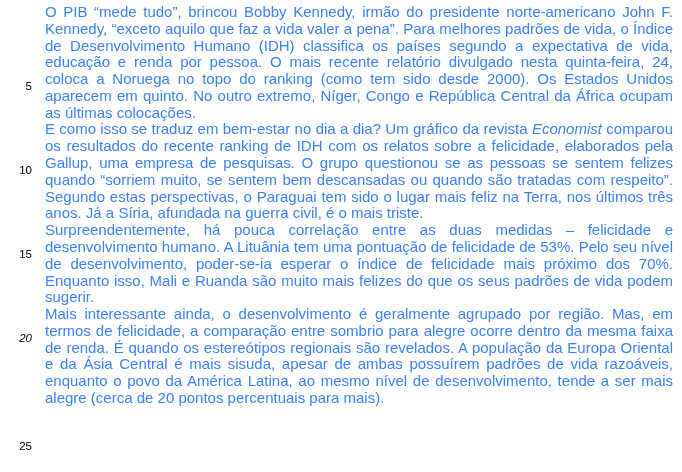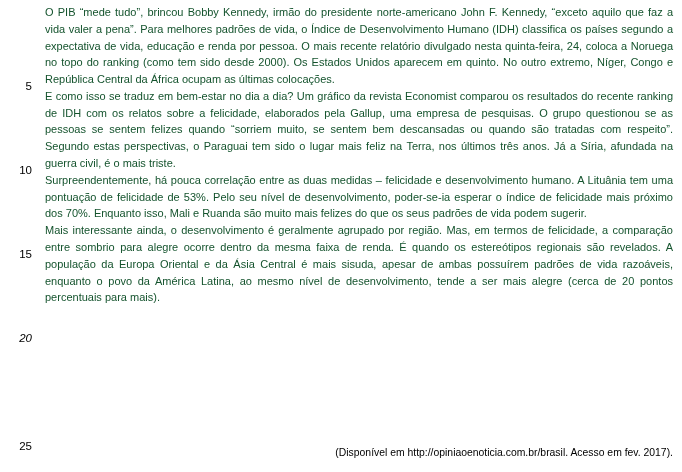--- a/index.html
+++ b/index.html
@@ -43,30 +43,31 @@
   #text-column {
     position: absolute;
     left: 45px;
     top: 4px;
     width: 628px;
   }
   .para {
     margin: 0;
     padding: 0;
     font-family: "Liberation Sans", sans-serif;
-    font-size: 11px;
+    font-size: 15px;
     line-height: 16.78px;
     text-align: justify;
     text-justify: inter-word;
-    color: #14532d;
+    color: #3b82f6;
     -webkit-hyphens: none;
     hyphens: none;
     word-spacing: 0px;
   }
   .para .ital {
+    font-style: italic;
   }
   .para sup.ord {
     font-size: 0.66em;
     vertical-align: 0.42em;
     line-height: 0;
   }
   #source-line {
     position: absolute;
     left: 45px;
     top: 446px;
@@ -97,15 +98,14 @@
 
     <p class="para"><span>E como isso se traduz em bem-estar no dia a dia? Um gráfico da revista </span><span class="ital">Economist</span><span> comparou os resultados do recente ranking de IDH com os relatos sobre a felicidade, elaborados pela Gallup, uma empresa de pesquisas. O grupo questionou se as pessoas se sentem felizes quando “sorriem muito, se sentem bem descansadas ou quando são tratadas com respeito”. Segundo estas perspectivas, o Paraguai tem sido o lugar mais feliz na Terra, nos últimos três anos. Já a Síria, afundada na guerra civil, é o mais triste.</span></p>
 
     <p class="para"><span>Surpreendentemente, há pouca correlação entre as duas medidas – felicidade e desenvolvimento humano. A Lituânia tem uma pontuação de felicidade de 53%. Pelo seu nível de desenvolvimento, poder-se-ia esperar o índice de felicidade mais próximo dos 70%. Enquanto isso, Mali e Ruanda são muito mais felizes do que os seus padrões de vida podem sugerir.</span></p>
 
     <p class="para"><span>Mais interessante ainda, o desenvolvimento é geralmente agrupado por região. Mas, em termos de felicidade, a comparação entre sombrio para alegre ocorre dentro da mesma faixa de renda. É quando os estereótipos regionais são revelados. A população da Europa Oriental e da Ásia Central é mais sisuda, apesar de ambas possuírem padrões de vida razoáveis, enquanto o povo da América Latina, ao mesmo nível de desenvolvimento, tende a ser mais alegre (cerca de 20 pontos percentuais para mais).</span></p>
 
 
   </div>
 
-  <div id="source-line">(Disponível em http://opiniaoenoticia.com.br/brasil. Acesso em fev. 2017).</div>
 
 </div>
 
 </body></html>

